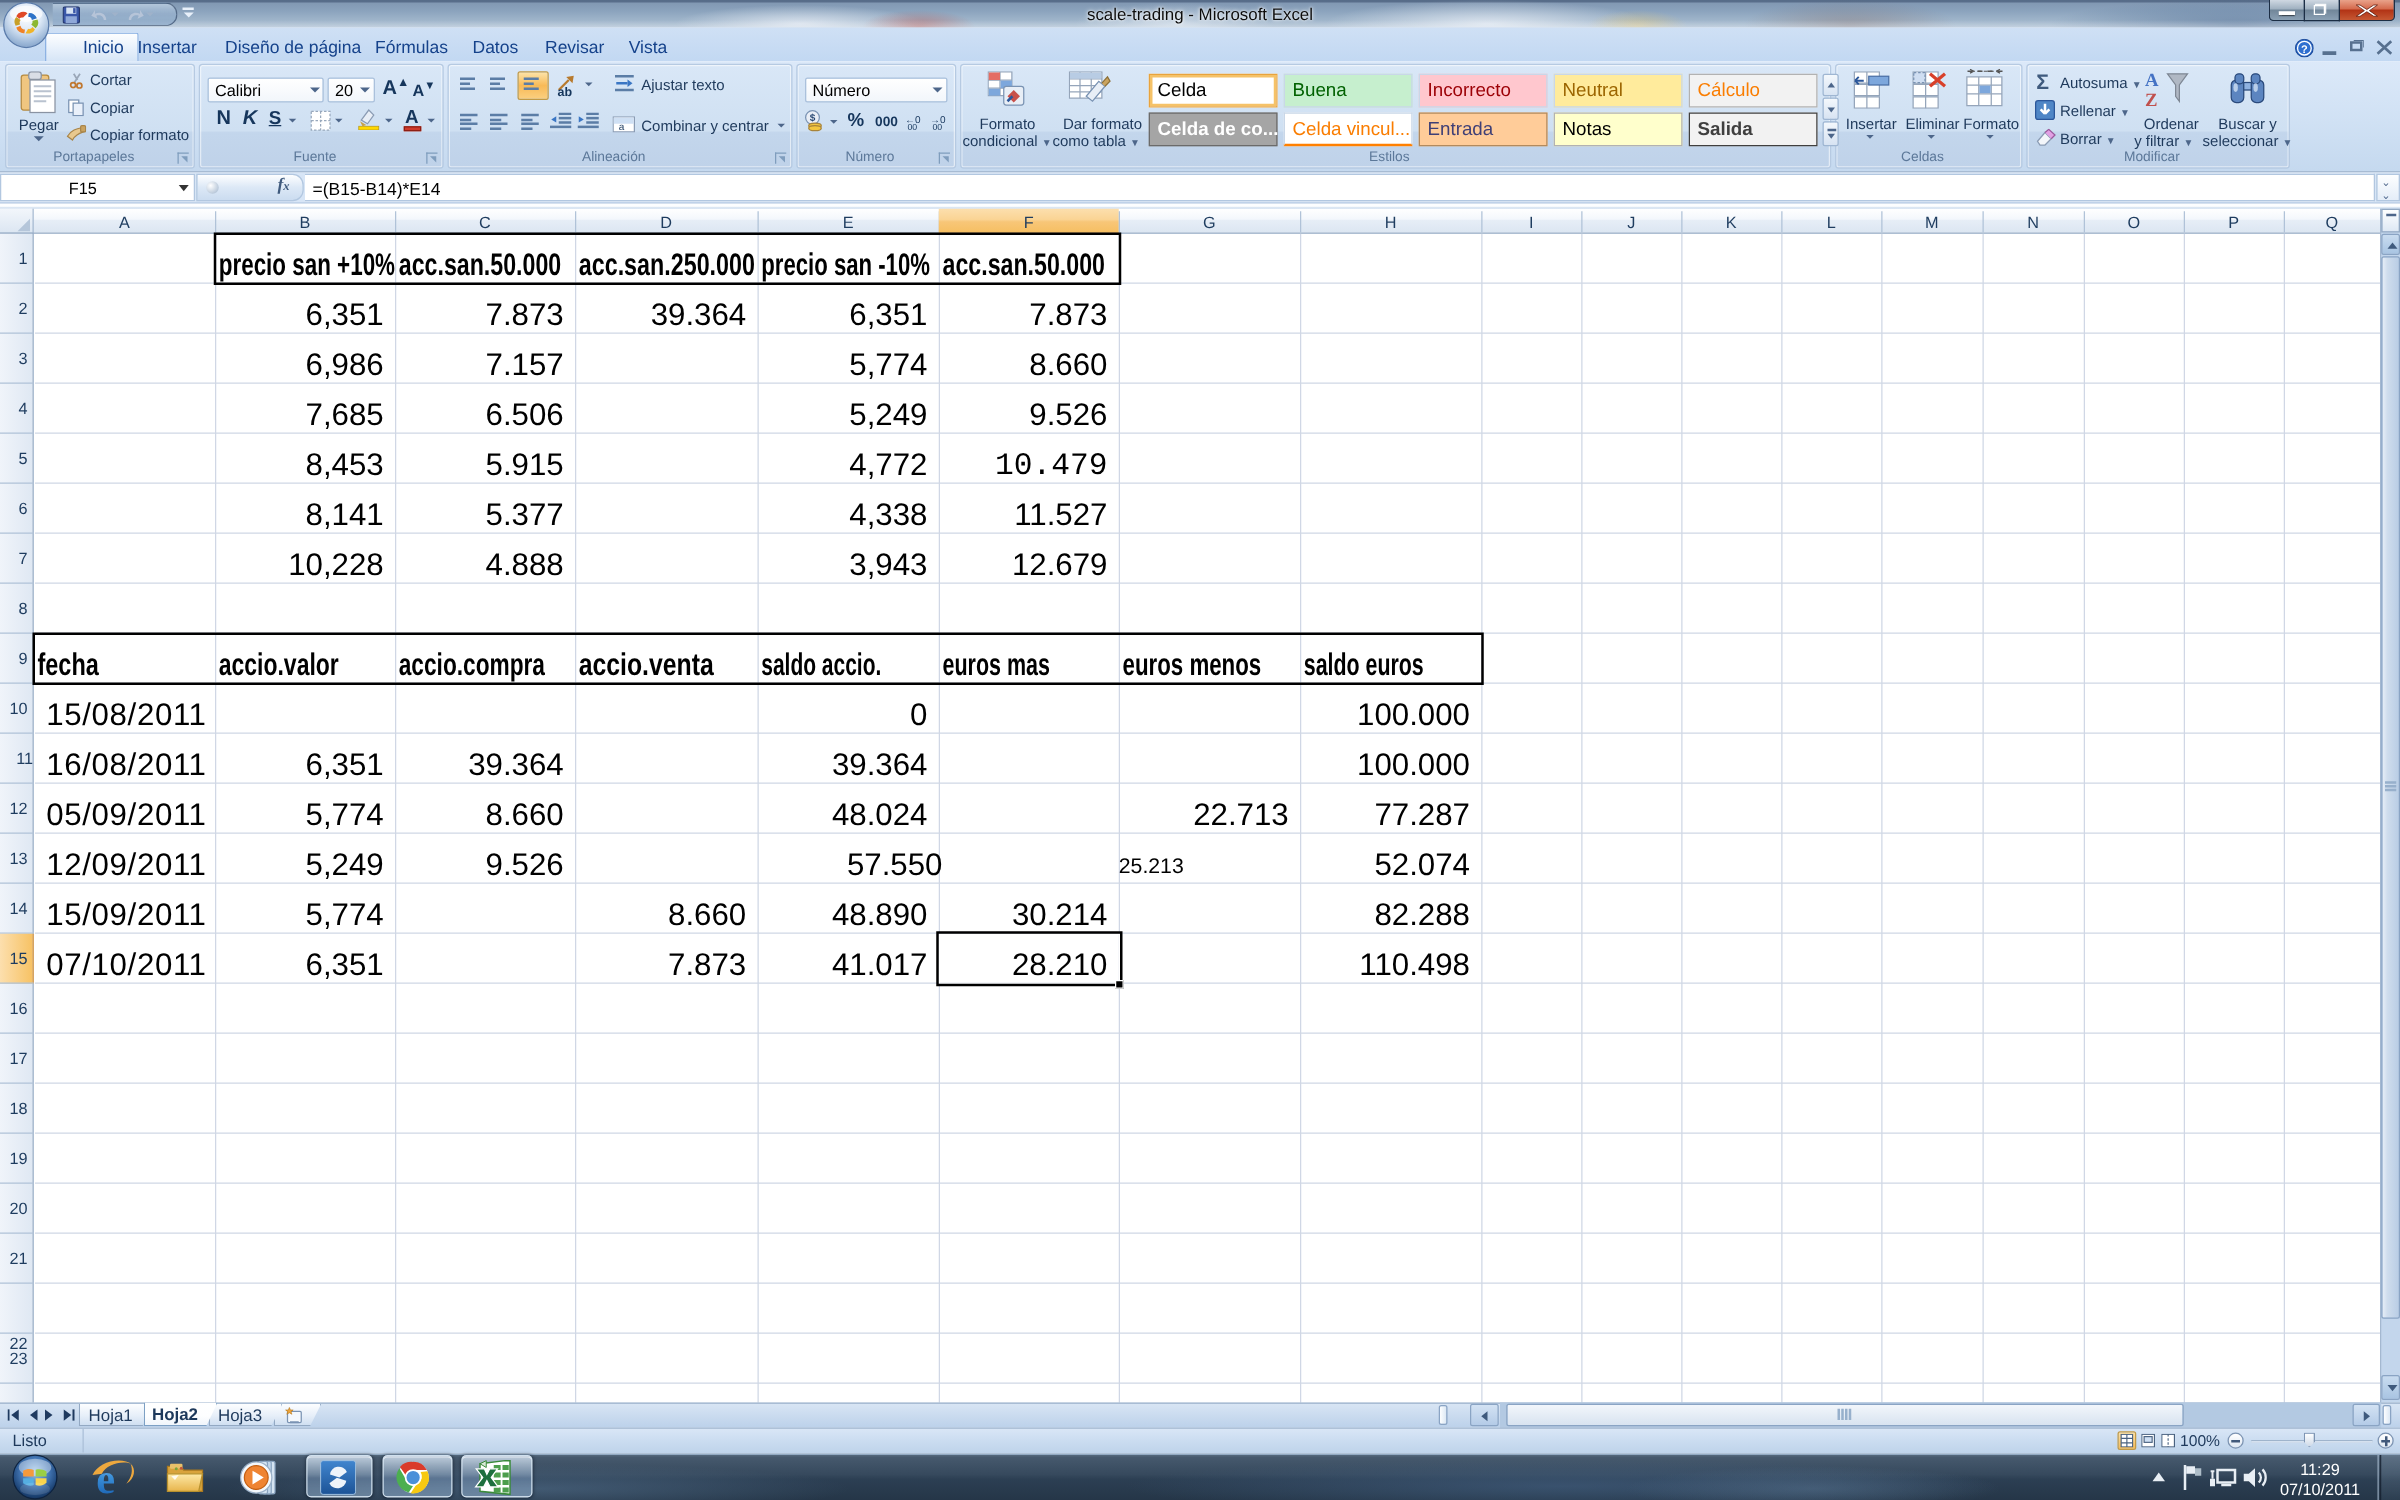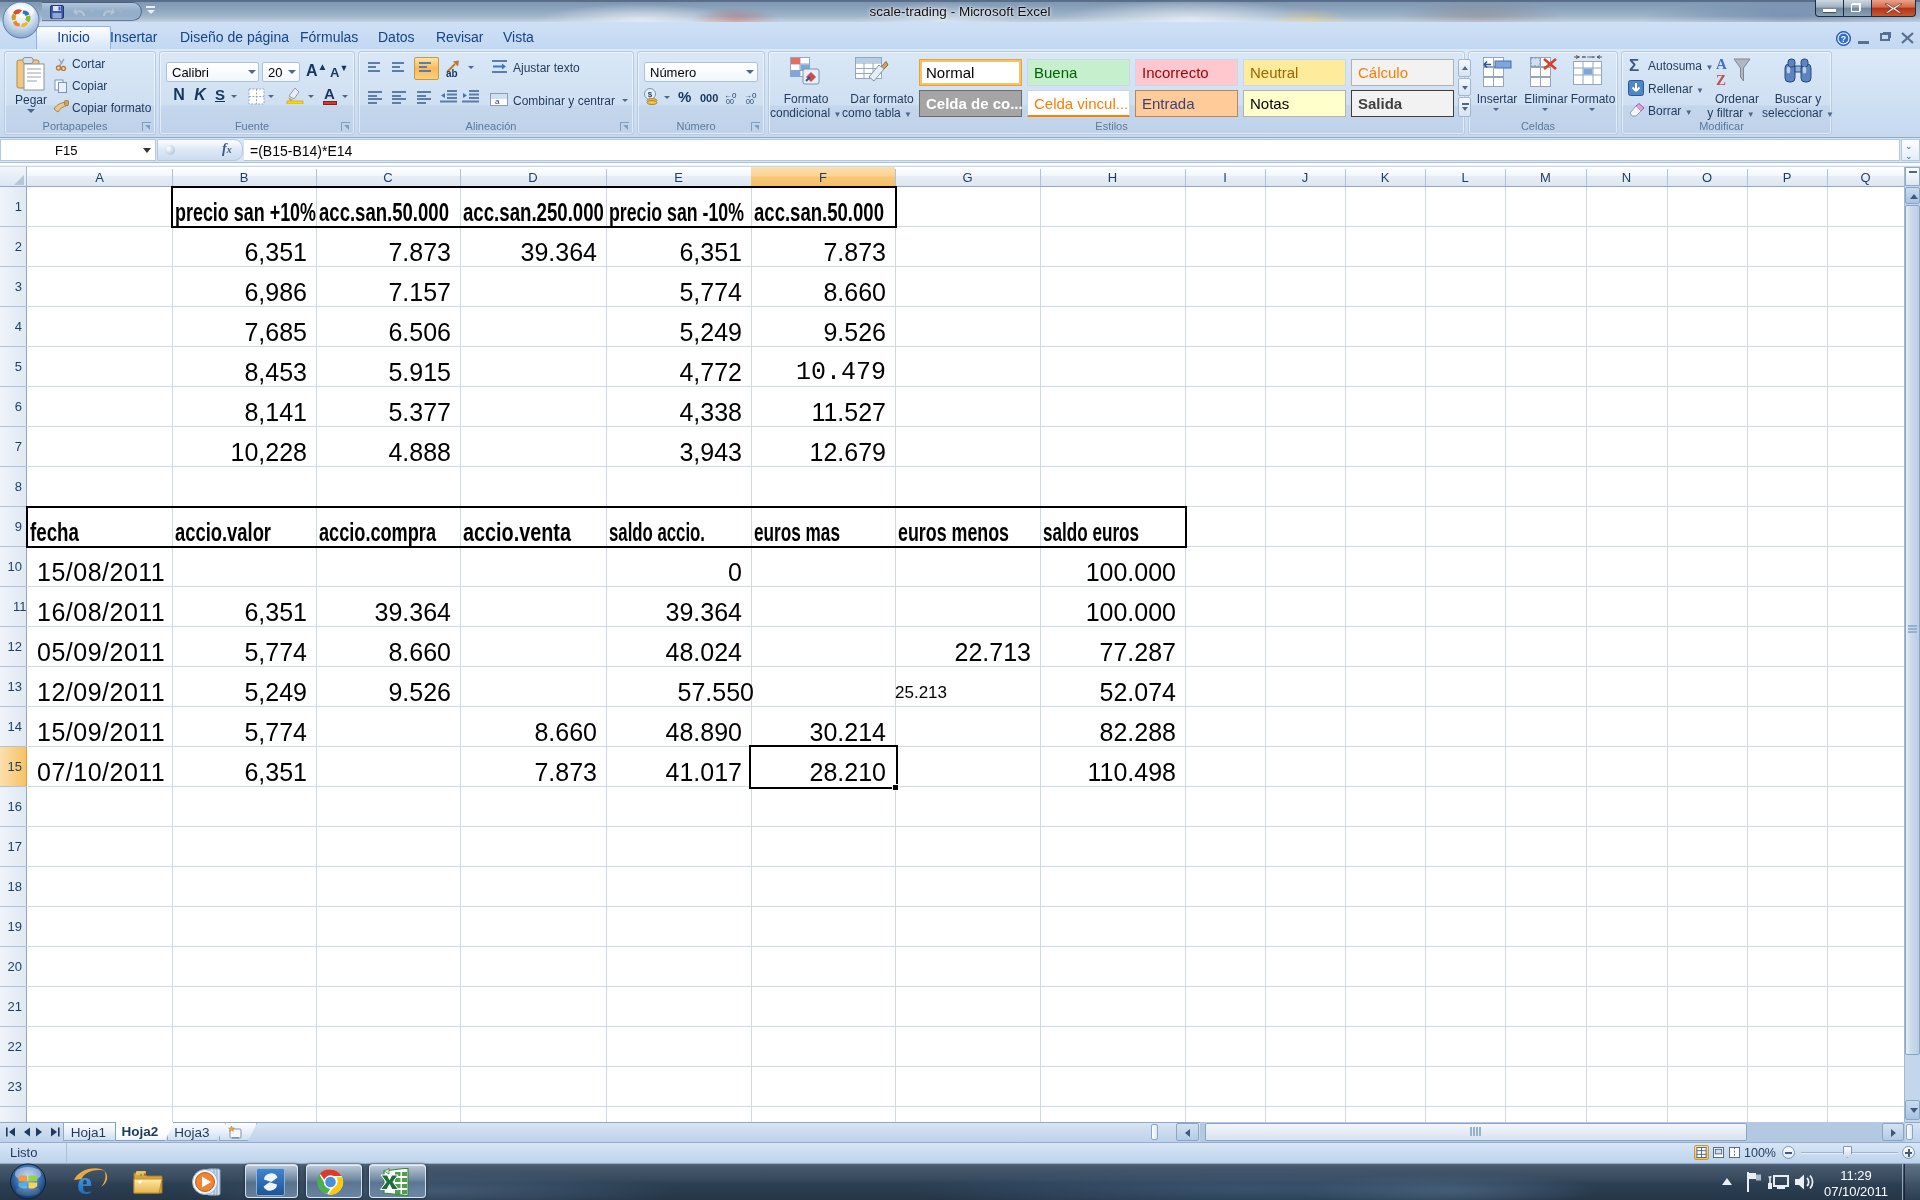--- a/index.html
+++ b/index.html
@@ -45,21 +45,21 @@
     <path d="M3 10 C3 5,8 3,12 5 L12 2 L15 6.5 L10 9 L11 6.5 C8 5.5,5 7,5 10 Z" fill="#b6c4d8"></path>
   </svg>
 <div style="left:89px;top:10px;border-left:3px solid transparent;border-right:3px solid transparent;border-top:3px solid #9fb2ca;"></div>
 <div style="left:117px;top:10px;border-left:3px solid transparent;border-right:3px solid transparent;border-top:3px solid #9fb2ca;"></div>
 <div style="left:146px;top:6px;width:9px;height:2px;background:#e8f0fa;"></div>
 <div style="left:147px;top:10px;border-left:4px solid transparent;border-right:4px solid transparent;border-top:4px solid #e8f0fa;"></div>
 
 <div style="left:0;top:22px;width:1920px;height:27px;background:linear-gradient(#cfe0f5,#c2d8f2);"></div>
 
 <div style="left:36px;top:26px;width:75px;height:23px;background:linear-gradient(#fdfeff,#e7f0fb 55%,#d6e5f6);border:1px solid #8db2e3;border-bottom:none;border-radius:2px 2px 0 0;"></div>
-<div class="t" style="left:48px;top:29px;width:51px;text-align:center;font-size:14px;color:#15428b;">Inicio</div>
+<div class="t" style="left:48px;top:29px;width:51px;text-align:right;font-size:14px;color:#15428b;">Inicio</div>
 <div class="t" style="left:110px;top:29px;width:46px;text-align:center;font-size:14px;color:#15428b;font-weight:normal;">Insertar</div>
 <div class="t" style="left:180px;top:29px;width:96px;text-align:center;font-size:14px;color:#15428b;font-weight:normal;">Diseño de página</div>
 <div class="t" style="left:300px;top:29px;width:51px;text-align:center;font-size:14px;color:#15428b;font-weight:normal;">Fórmulas</div>
 <div class="t" style="left:378px;top:29px;width:34px;text-align:center;font-size:14px;color:#15428b;font-weight:normal;">Datos</div>
 <div class="t" style="left:436px;top:29px;width:44px;text-align:center;font-size:14px;color:#15428b;font-weight:normal;">Revisar</div>
 <div class="t" style="left:503px;top:29px;width:28px;text-align:center;font-size:14px;color:#15428b;font-weight:normal;">Vista</div>
 <svg style="left:1836px;top:31px;" width="15" height="15" viewBox="0 0 17 17">
     <circle cx="8.5" cy="8.5" r="8" fill="#2f6fd0" stroke="#1c4a9a"></circle>
     <circle cx="8.5" cy="8.5" r="6.2" fill="none" stroke="#fff" stroke-width="1.2"></circle>
     <text x="8.5" y="12.5" font-size="10" font-weight="bold" fill="#fff" text-anchor="middle" font-family="Liberation Sans">?</text>
@@ -283,21 +283,21 @@
       <line x1="18" y1="0.5" x2="18" y2="21.5"></line>
     </g>
     <rect x="1" y="1" width="25" height="5" fill="#b8cce4"></rect>
     <path d="M14 20 L24 8 L29 12 L19 24 Z" fill="#e8eef6" stroke="#7a93b3"></path>
     <path d="M26.5 9.5 L31 4.5 L33 8 L29 12" fill="#caa35f" stroke="#8d7036"></path>
   </svg>
 <div class="t" style="left:847px;top:92px;width:70px;text-align:center;font-size:12px;color:#1e395b;">Dar formato</div>
 <div class="t" style="left:842px;top:106px;width:70px;text-align:center;font-size:12px;color:#1e395b;">como tabla <span style="position:static;font-size:8px;color:#4d668a;">▼</span></div>
 
 <div style="left:919px;top:59px;width:103px;height:27px;background:#fff;border:1px solid #e8a33d;box-shadow:0 0 0 2px #f5c268 inset, 0 0 0 1px #fff inset;"></div>
-<div class="t" style="left:926px;top:64px;font-size:15px;color:#000;">Normal</div>
+<div class="t" style="left:926px;top:64px;font-size:15px;color:#000;">Celda</div>
 <div style="left:1027px;top:59px;width:103px;height:27px;background:#c6efce;border:1px solid #c9d7e8;"></div>
 <div class="t" style="left:1034px;top:64px;font-size:15px;color:#006100;">Buena</div>
 <div style="left:1135px;top:59px;width:103px;height:27px;background:#ffc7ce;border:1px solid #c9d7e8;"></div>
 <div class="t" style="left:1142px;top:64px;font-size:15px;color:#9c0006;">Incorrecto</div>
 <div style="left:1243px;top:59px;width:103px;height:27px;background:#ffeb9c;border:1px solid #c9d7e8;"></div>
 <div class="t" style="left:1250px;top:64px;font-size:15px;color:#9c6500;">Neutral</div>
 <div style="left:1351px;top:59px;width:103px;height:27px;background:#f2f2f2;border:1px solid #b2b2b2;"></div>
 <div class="t" style="left:1358px;top:64px;font-size:15px;color:#fa7d00;">Cálculo</div>
 <div style="left:919px;top:90px;width:103px;height:27px;background:#a5a5a5;border:1px solid #6b6b6b;"></div>
 <div class="t" style="left:926px;top:95px;font-size:15px;color:#fff;font-weight:bold;">Celda de co...</div>
@@ -485,21 +485,21 @@
 <div class="t" style="left:0;top:839px;width:22px;text-align:right;font-size:13px;color:#1e3c5f;">17</div>
 <div style="left:0;top:906px;width:27px;height:1px;background:#b0c2d8;"></div>
 <div class="t" style="left:0;top:879px;width:22px;text-align:right;font-size:13px;color:#1e3c5f;">18</div>
 <div style="left:0;top:946px;width:27px;height:1px;background:#b0c2d8;"></div>
 <div class="t" style="left:0;top:919px;width:22px;text-align:right;font-size:13px;color:#1e3c5f;">19</div>
 <div style="left:0;top:986px;width:27px;height:1px;background:#b0c2d8;"></div>
 <div class="t" style="left:0;top:959px;width:22px;text-align:right;font-size:13px;color:#1e3c5f;">20</div>
 <div style="left:0;top:1026px;width:27px;height:1px;background:#b0c2d8;"></div>
 <div class="t" style="left:0;top:999px;width:22px;text-align:right;font-size:13px;color:#1e3c5f;">21</div>
 <div style="left:0;top:1066px;width:27px;height:1px;background:#b0c2d8;"></div>
-<div class="t" style="left:0;top:1039px;width:22px;text-align:right;font-size:13px;color:#1e3c5f;">22</div>
+<div class="t" style="left:0;top:1067px;width:22px;text-align:right;font-size:13px;color:#1e3c5f;">22</div>
 <div style="left:0;top:1106px;width:27px;height:1px;background:#b0c2d8;"></div>
 <div class="t" style="left:0;top:1079px;width:22px;text-align:right;font-size:13px;color:#1e3c5f;">23</div>
 <div style="left:172px;top:187px;width:1px;height:935px;background:#d0d7e5;"></div>
 <div style="left:316px;top:187px;width:1px;height:935px;background:#d0d7e5;"></div>
 <div style="left:460px;top:187px;width:1px;height:935px;background:#d0d7e5;"></div>
 <div style="left:606px;top:187px;width:1px;height:935px;background:#d0d7e5;"></div>
 <div style="left:751px;top:187px;width:1px;height:935px;background:#d0d7e5;"></div>
 <div style="left:895px;top:187px;width:1px;height:935px;background:#d0d7e5;"></div>
 <div style="left:1040px;top:187px;width:1px;height:935px;background:#d0d7e5;"></div>
 <div style="left:1185px;top:187px;width:1px;height:935px;background:#d0d7e5;"></div>

